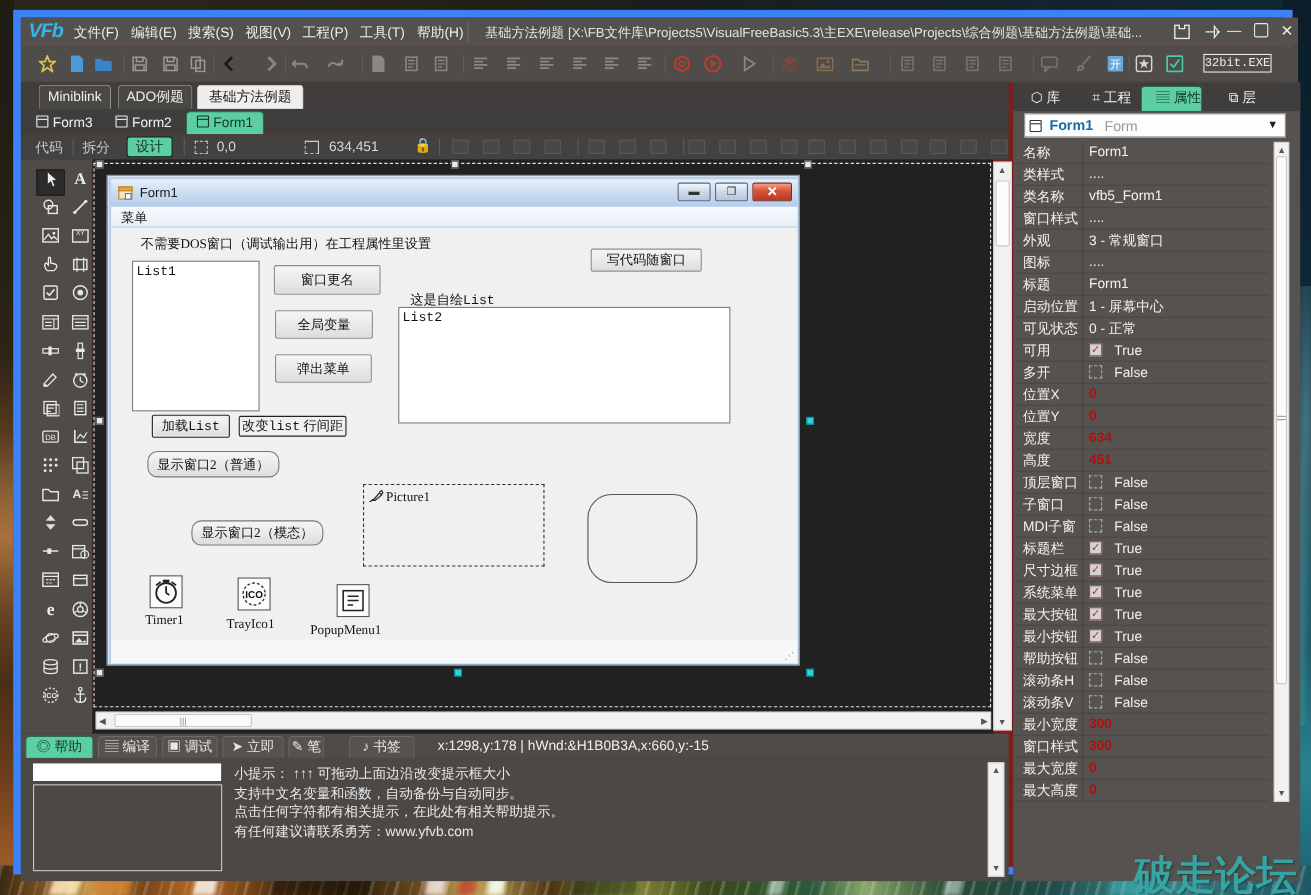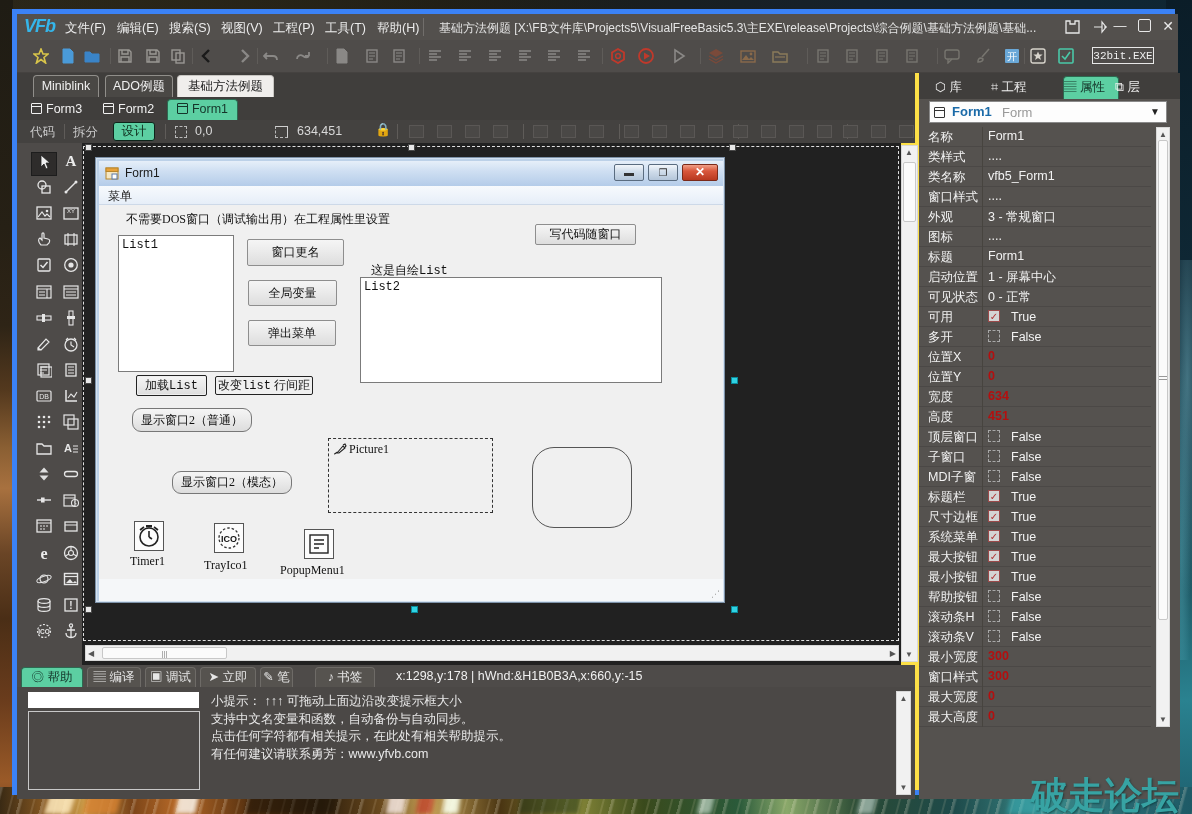--- a/index.html
+++ b/index.html
@@ -13,21 +13,21 @@
 #desk .swirl{left:1168px;top:260px;width:24px;height:400px;background:
  radial-gradient(ellipse at 80% 30%,rgba(140,210,225,.4),rgba(30,90,110,0) 55%),
  radial-gradient(ellipse at 55% 75%,rgba(100,190,205,.35),rgba(30,90,110,0) 50%)}
 #desk .bot{left:0;top:787px;width:1192px;height:27px;background:
  linear-gradient(90deg,#3a2a14 0%,#8a5a22 4%,#c89a48 7%,#7a4418 11%,#b86a28 15%,#55300f 21%,#2e1e0c 27%,#6a4a1e 32%,#c8a458 36%,#4a3512 42%,#8a8a3a 48%,#3a4a1c 54%,#2a5a3a 62%,#8aa86a 66%,#2a4a34 72%,#1e4a4a 80%,#3a8a8a 88%,#2a6a72 94%,#1e5a66 100%)}
 #desk .bot2{left:0;top:787px;width:1192px;height:27px;background:
  repeating-linear-gradient(105deg,rgba(255,245,225,.20) 0 2px,rgba(255,255,255,0) 4px 13px,rgba(255,235,200,.12) 14px 15px,rgba(255,255,255,0) 16px 22px)}
 #desk .fe{top:787px;height:27px;filter:blur(2px)}
 #desk .lstrip{left:0;top:0;width:13px;height:814px;background:
  linear-gradient(#1f1c14 0%,#262015 28%,#2e2416 40%,#54391e 48%,#8a5f33 55%,#a8713f 60%,#6a4526 68%,#4a2e16 76%,#6a3c1c 86%,#9a5a28 96%,#7a4520 100%)}
-#app{left:12px;top:9px;width:1163px;height:786px;background:#fde047;border:5px solid #3b82f6}
+#app{left:12px;top:9px;width:1163px;height:786px;background:#7f1d1d;border:7px solid #3b82f6}
 #tbar{left:0;top:0;width:1161px;height:26px;background:#53504d;color:#e9e9e9}
 #tbar .logo{left:7px;top:2px;font-weight:bold;font-style:italic;font-size:18px;color:#35b6ea;letter-spacing:-1px}
 #tbar .m{top:6px;font-size:12.5px;color:#ececec}
 #tbar .ttl{left:422px;top:6px;width:612px;font-size:12px;color:#e4e4e4;white-space:nowrap;overflow:hidden}
 #tools{left:0;top:26px;width:1161px;height:33px;background:#4f4c4a;border-bottom:1px solid #454240}
 #dtabs{left:0;top:59px;width:898px;height:24px;background:#403e3c}
 .dtab{top:2px;height:22px;border:1px solid #908e8a;border-bottom:none;border-radius:4px 4px 0 0;background:#4a4845;color:#f0f0f0;font-size:12.5px;text-align:center;line-height:21px}
 .dtab.act{background:#f0eeec;color:#222;border-color:#c8c6c2}
 #ftabs{left:0;top:83px;width:898px;height:23px;background:#403e3c}
 .ftab{top:3px;height:20px;color:#f0f0f0;font-size:12.5px;line-height:19px}
@@ -536,21 +536,21 @@
     <div class="abs" style="left:194px;top:6px;line-height:17.5px">小提示： ↑↑↑ 可拖动上面边沿改变提示框大小<br>支持中文名变量和函数，自动备份与自动同步。<br>点击任何字符都有相关提示，在此处有相关帮助提示。<br>有任何建议请联系勇芳：www.yfvb.com</div>
   </div>
   <div id="bscroll" class="abs">
       <div class="sarrow abs" style="left:0;top:2px;width:13px">▲</div>
       <div class="sarrow abs" style="left:0;bottom:2px;width:13px">▼</div>
     </div>
   <div id="ppanel" class="abs">
     <div id="ptabs" class="abs">
       <span class="ptab abs" style="left:16px">⬡ 库</span>
       <span class="ptab abs" style="left:72px">⌗ 工程</span>
-      <span class="ptab act abs" style="left:144px;width:56px;text-align:left">▤ 属性</span>
+      <span class="ptab act abs" style="left:116px;width:56px;text-align:right">▤ 属性</span>
       <span class="ptab abs" style="left:196px">⧉ 层</span>
     </div>
     <div id="pcombo" class="abs"><span class="fticon abs" style="left:4px;top:4px;color:#333"><i></i></span><b style="color:#1a6aa8;position:absolute;left:22px;top:2px">Form1</b><span style="color:#999;position:absolute;left:72px;top:3px">Form</span><span style="position:absolute;right:6px;top:4px;color:#222;font-size:10px">▼</span></div>
     <div id="pgrid" class="abs">
         <div class="prow abs" style="top:0px">
           <span class="n">名称</span>
           <span class="v">Form1</span>
           <span class="pvline"></span>
         </div>
         <div class="prow abs" style="top:20px">

